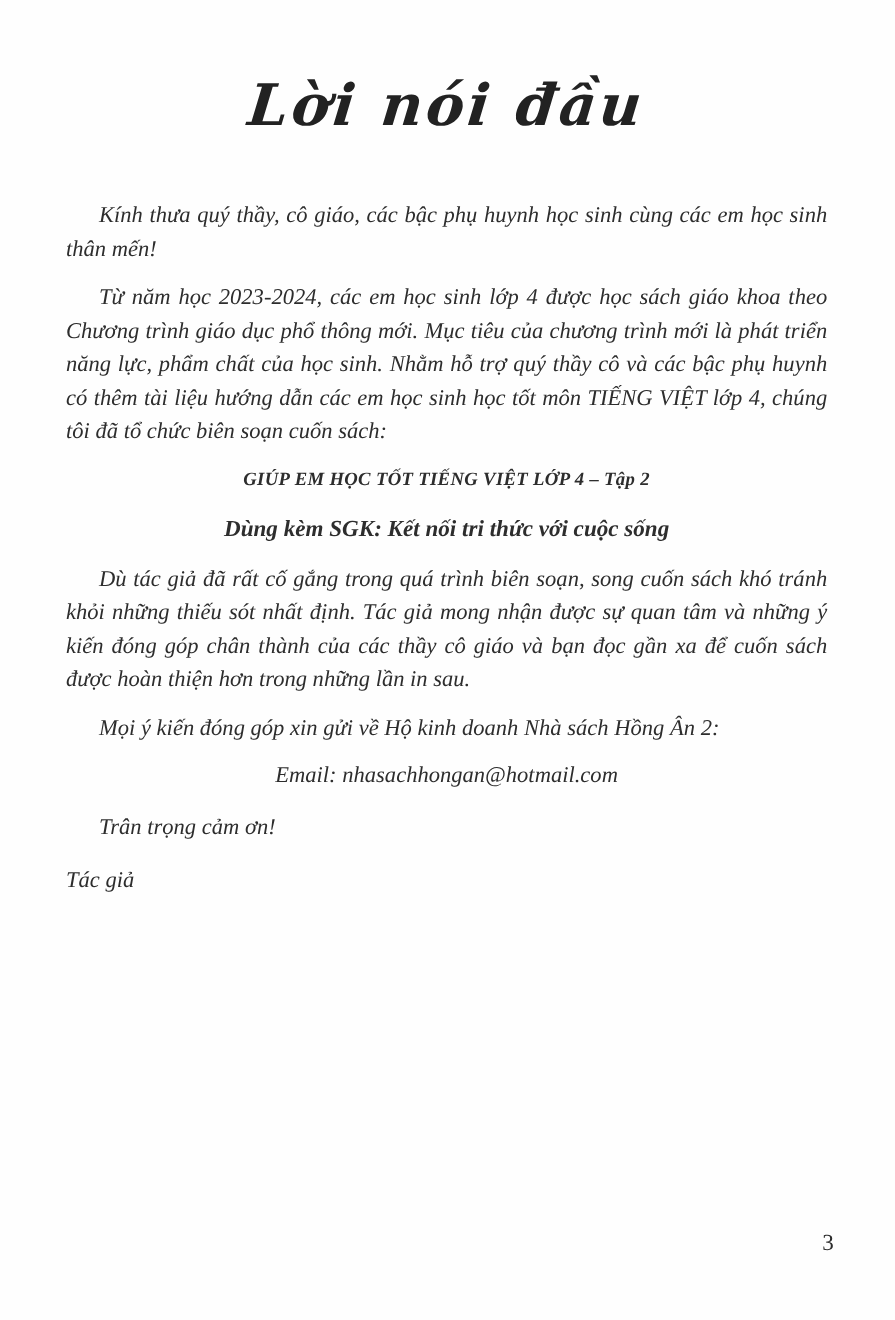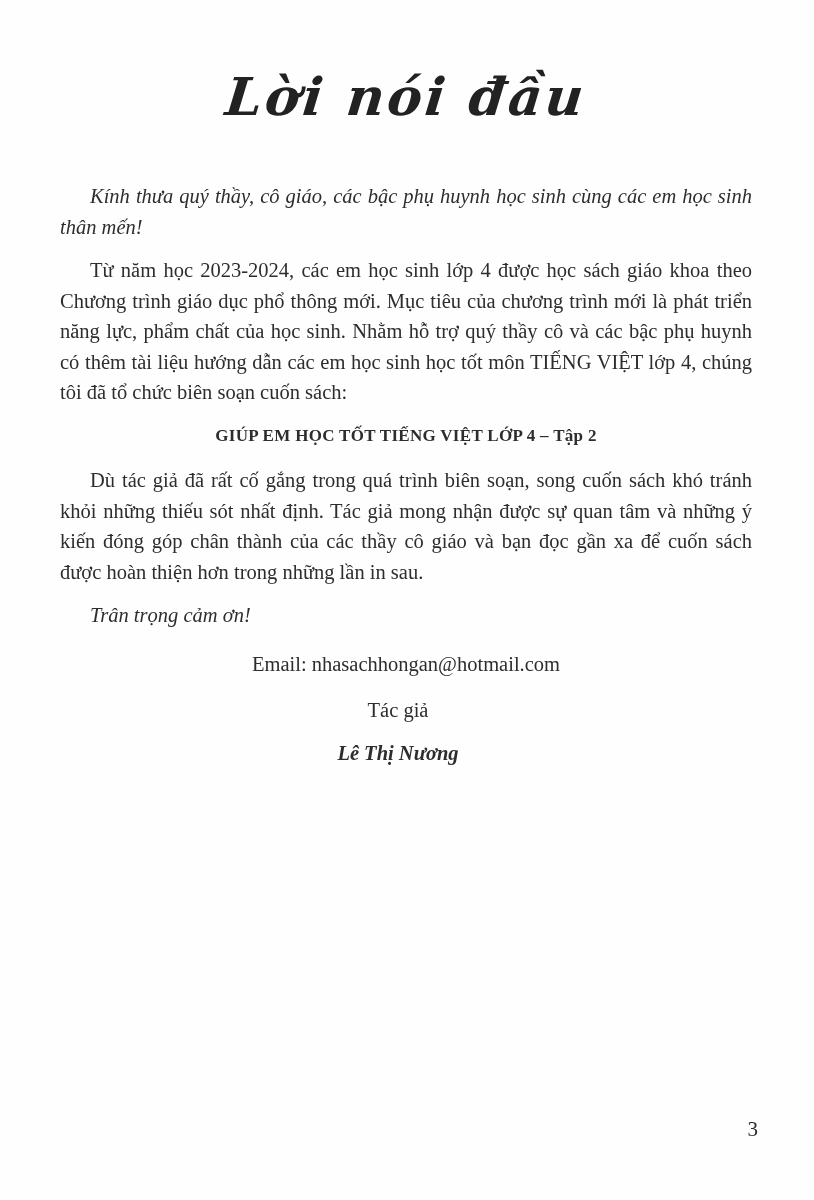--- a/index.html
+++ b/index.html
@@ -29,20 +29,21 @@
     letter-spacing: 3px;
     transform: skewX(-6deg);
     color: #222;
   }
   .para {
     font-size: 20.5px;
     line-height: 30.5px;
     text-align: justify;
     text-indent: 30px;
     margin: 0 0 13px 0;
+    font-style: italic;
   }
   .italic { font-style: italic; margin-top: 48px; }
   .bold { font-weight: bold; }
   .center {
     text-align: center;
     text-indent: 0;
   }
   .book-title {
     font-size: 17px;
     letter-spacing: 0.3px;
@@ -55,21 +56,21 @@
   .address-line {
     margin: 6px 0 10px 0;
   }
   .email-line {
     margin: 0 0 16px 0;
   }
   .thanks {
     margin: 4px 0 18px 0;
   }
   .right {
-    text-align: center;
+    text-align: left;
     text-indent: 0;
     padding-right: 16px;
   }
   .author-label {
     margin: 6px 0 12px 0;
   }
   .author-name {
     font-weight: bold;
     font-style: italic;
     margin: 0;
@@ -88,29 +89,30 @@
 <div class="page">
 
   <h1 class="title">Lời nói đầu</h1>
 
   <p class="para italic">Kính thưa quý thầy, cô giáo, các bậc phụ huynh học sinh cùng các em học sinh thân mến!</p>
 
   <p class="para">Từ năm học 2023-2024, các em học sinh lớp 4 được học sách giáo khoa theo Chương trình giáo dục phổ thông mới. Mục tiêu của chương trình mới là phát triển năng lực, phẩm chất của học sinh. Nhằm hỗ trợ quý thầy cô và các bậc phụ huynh có thêm tài liệu hướng dẫn các em học sinh học tốt môn TIẾNG VIỆT lớp 4, chúng tôi đã tổ chức biên soạn cuốn sách:</p>
 
   <p class="para center bold book-title">GIÚP EM HỌC TỐT TIẾNG VIỆT LỚP 4 – Tập 2</p>
 
+  <p class="para center bold italic book-subtitle">Dùng kèm SGK: Kết nối tri thức với cuộc sống</p>
 
 
   <p class="para">Dù tác giả đã rất cố gắng trong quá trình biên soạn, song cuốn sách khó tránh khỏi những thiếu sót nhất định. Tác giả mong nhận được sự quan tâm và những ý kiến đóng góp chân thành của các thầy cô giáo và bạn đọc gần xa để cuốn sách được hoàn thiện hơn trong những lần in sau.</p>
 
+  <p class="para">Mọi ý kiến đóng góp xin gửi về Hộ kinh doanh Nhà sách Hồng Ân 2:</p>
 
+
+  <p class="para center email-line">Email: nhasachhongan@hotmail.com</p>
 
   <p class="para italic thanks">Trân trọng cảm ơn!</p>
 
-  <p class="para center email-line">Email: nhasachhongan@hotmail.com</p>
-
   <p class="para right author-label">Tác giả</p>
 
-  <p class="para right author-name">Lê Thị Nương</p>
 
   <div class="page-number">3</div>
 
 </div>
 
 </body></html>

